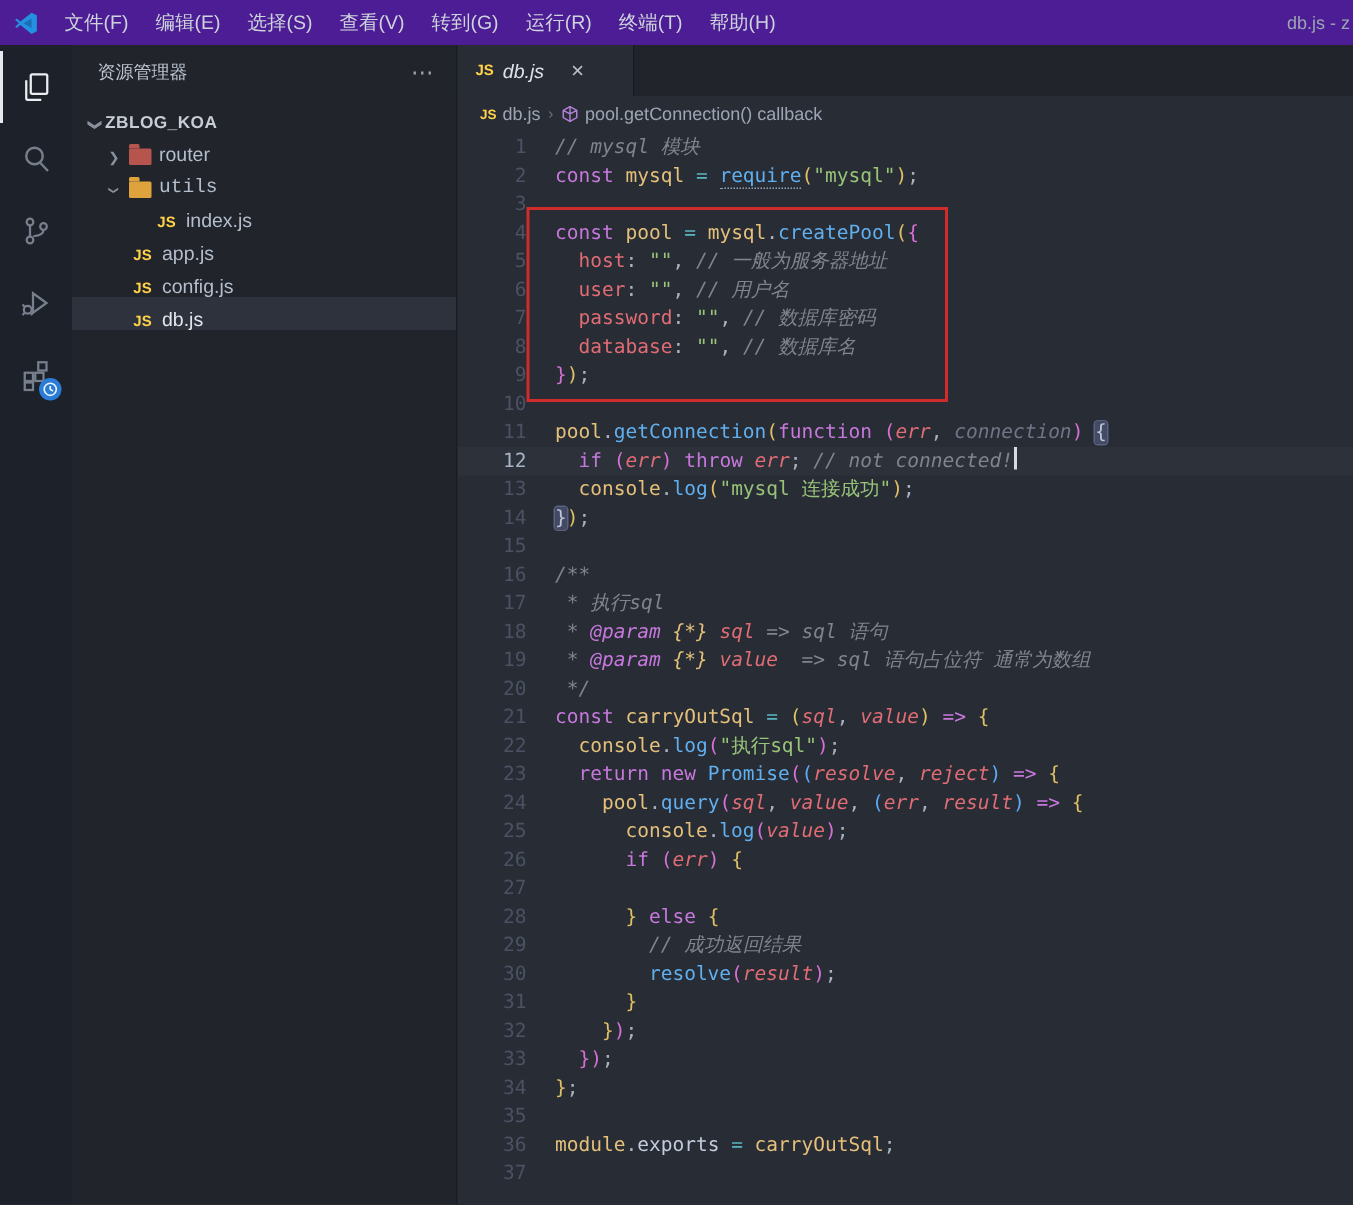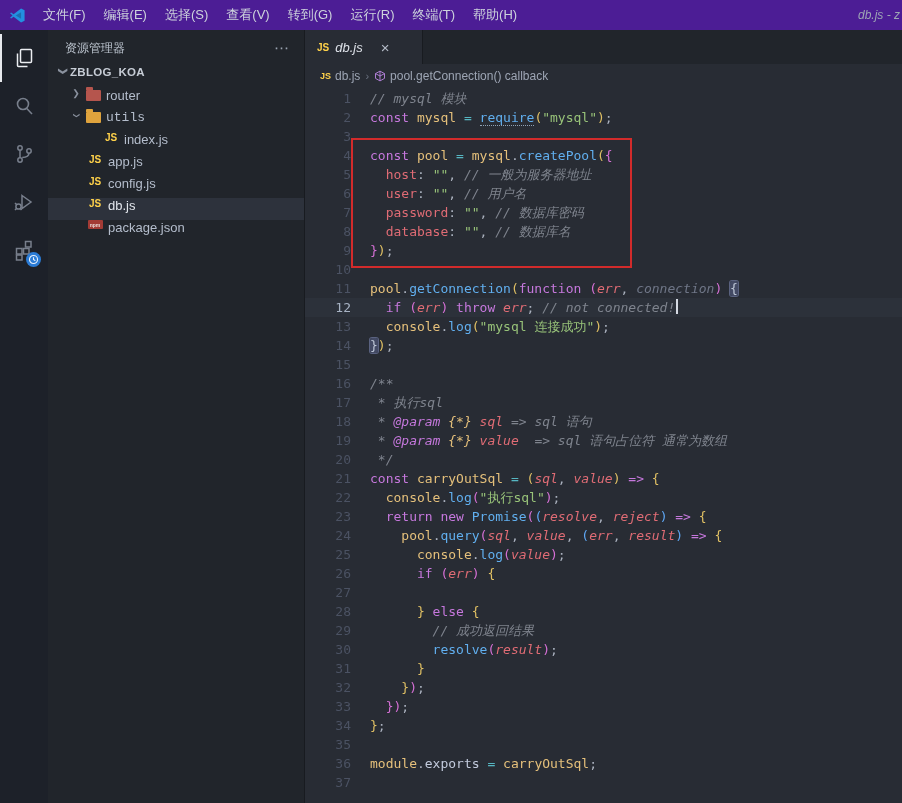--- a/index.html
+++ b/index.html
@@ -9,38 +9,38 @@
     background:#282c34; font-family:"Liberation Sans", sans-serif;
     -webkit-font-smoothing:antialiased;
   }
   
   .titlebar { height:30px; background:#4c1d95; display:flex; align-items:center;
     color:#cdd3dc; font-size:13px; }
   .logo { width:34px; height:30px; display:flex; align-items:center; justify-content:center; }
   .menu-bar { display:flex; height:100%; }
   .menu-item { padding:0 9px; height:100%; display:flex; align-items:center; cursor:default; }
   .window-title { margin-left:auto; padding-right:2px; color:#9da5b4; font-size:12px;
-    white-space:nowrap; overflow:hidden;font-style:italic; }
+    white-space:nowrap; overflow:hidden; }
   
   .main { display:flex; height:773px; }
   .activitybar { width:48px; background:#1d2129; display:flex; flex-direction:column;
     align-items:center; padding-top:4px; flex-shrink:0; }
   .act-item { width:48px; height:48px; display:flex; align-items:center; justify-content:center;
     position:relative; color:#787f8c; }
   .act-item.active { color:#eceef2; box-shadow:inset 2px 0 0 #e7e9ed; }
   .act-badge { position:absolute; right:7px; bottom:7px; width:15px; height:15px;
     border-radius:50%; background:#2b7cd6; display:flex; align-items:center; justify-content:center; }
   
   .sidebar { width:257px; background:#21252b; border-right:1px solid #181b20;
     color:#a9b2c3; flex-shrink:0; display:flex; flex-direction:column; }
   .sb-header { height:36px; display:flex; align-items:center; padding:0 14px 0 17px;
     font-size:12px; color:#bcc4cf; flex-shrink:0; }
   .sb-actions { margin-left:auto; font-size:15px; color:#9aa3b0; letter-spacing:1px; cursor:pointer; }
   .tree { font-size:13px; }
-  .tree-row { height:22px; display:flex; align-items:flex-start; color:#b4bdcc; cursor:pointer; }
+  .tree-row { height:22px; display:flex; align-items:flex-end; color:#b4bdcc; cursor:pointer; }
   .tree-row.selected { background:#2d323c; color:#e2e6ec; }
   .tree-row.root { font-weight:bold; font-size:11.5px; color:#c7cdd6; letter-spacing:.3px; }
   .chev { width:16px; text-align:center; color:#8a919e; font-size:9px; flex-shrink:0; }
   .ficon { width:18px; flex-shrink:0; margin-right:4px; display:flex; justify-content:center; }
   .js-badge { color:#ffd24a; font-weight:bold; font-size:10px; font-family:"Liberation Sans",sans-serif; }
   .npm-badge { width:15px; height:9px; background:#a33b35; border-radius:1px; color:#e8d8d6;
     font-size:5px; display:flex; align-items:center; justify-content:center; font-weight:bold; }
   .folder { width:15px; height:11px; border-radius:1px; position:relative; margin-top:2px; }
   .folder::before { content:""; position:absolute; top:-3px; left:0; width:7px; height:3px;
     border-radius:1px 1px 0 0; background:inherit; }
@@ -196,26 +196,20 @@
           <span class="ficon">
             <span class="js-badge">JS</span>
           </span>
           <span>config.js</span>
         </div>
         <div class="tree-row selected" style="padding-left: 38px;">
           <span class="ficon">
             <span class="js-badge">JS</span>
           </span>
           <span>db.js</span>
-        </div>
-        <div class="tree-row" style="padding-left: 38px;">
-          <span class="ficon">
-            <span class="npm-badge">npm</span>
-          </span>
-          <span>package.json</span>
         </div>
       </div>
   </div>
 
   <div class="editor">
     <div class="tabbar">
       <div class="tab">
         <span class="js-badge">JS</span>
         <span class="tab-label">db.js</span>
         <span class="tab-close">×</span>

